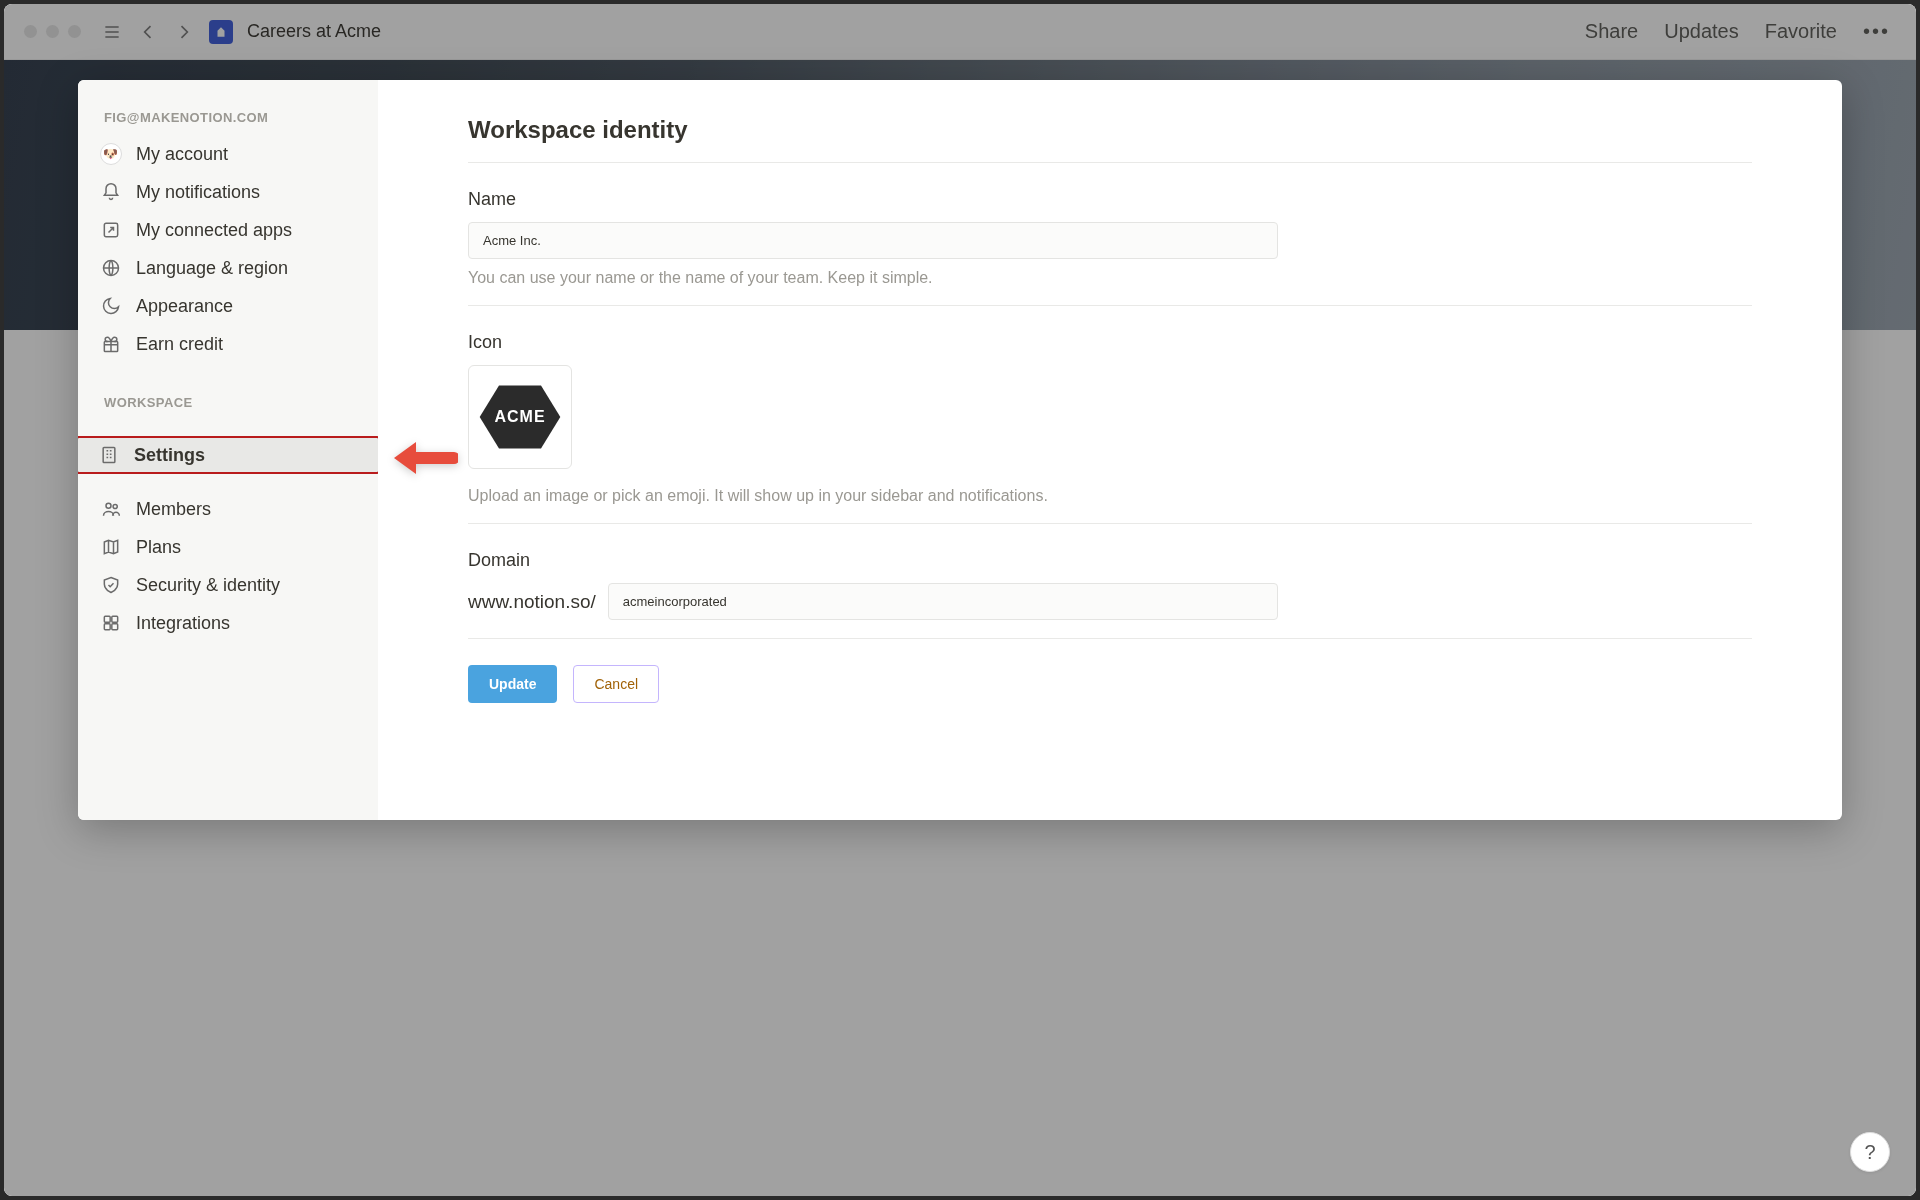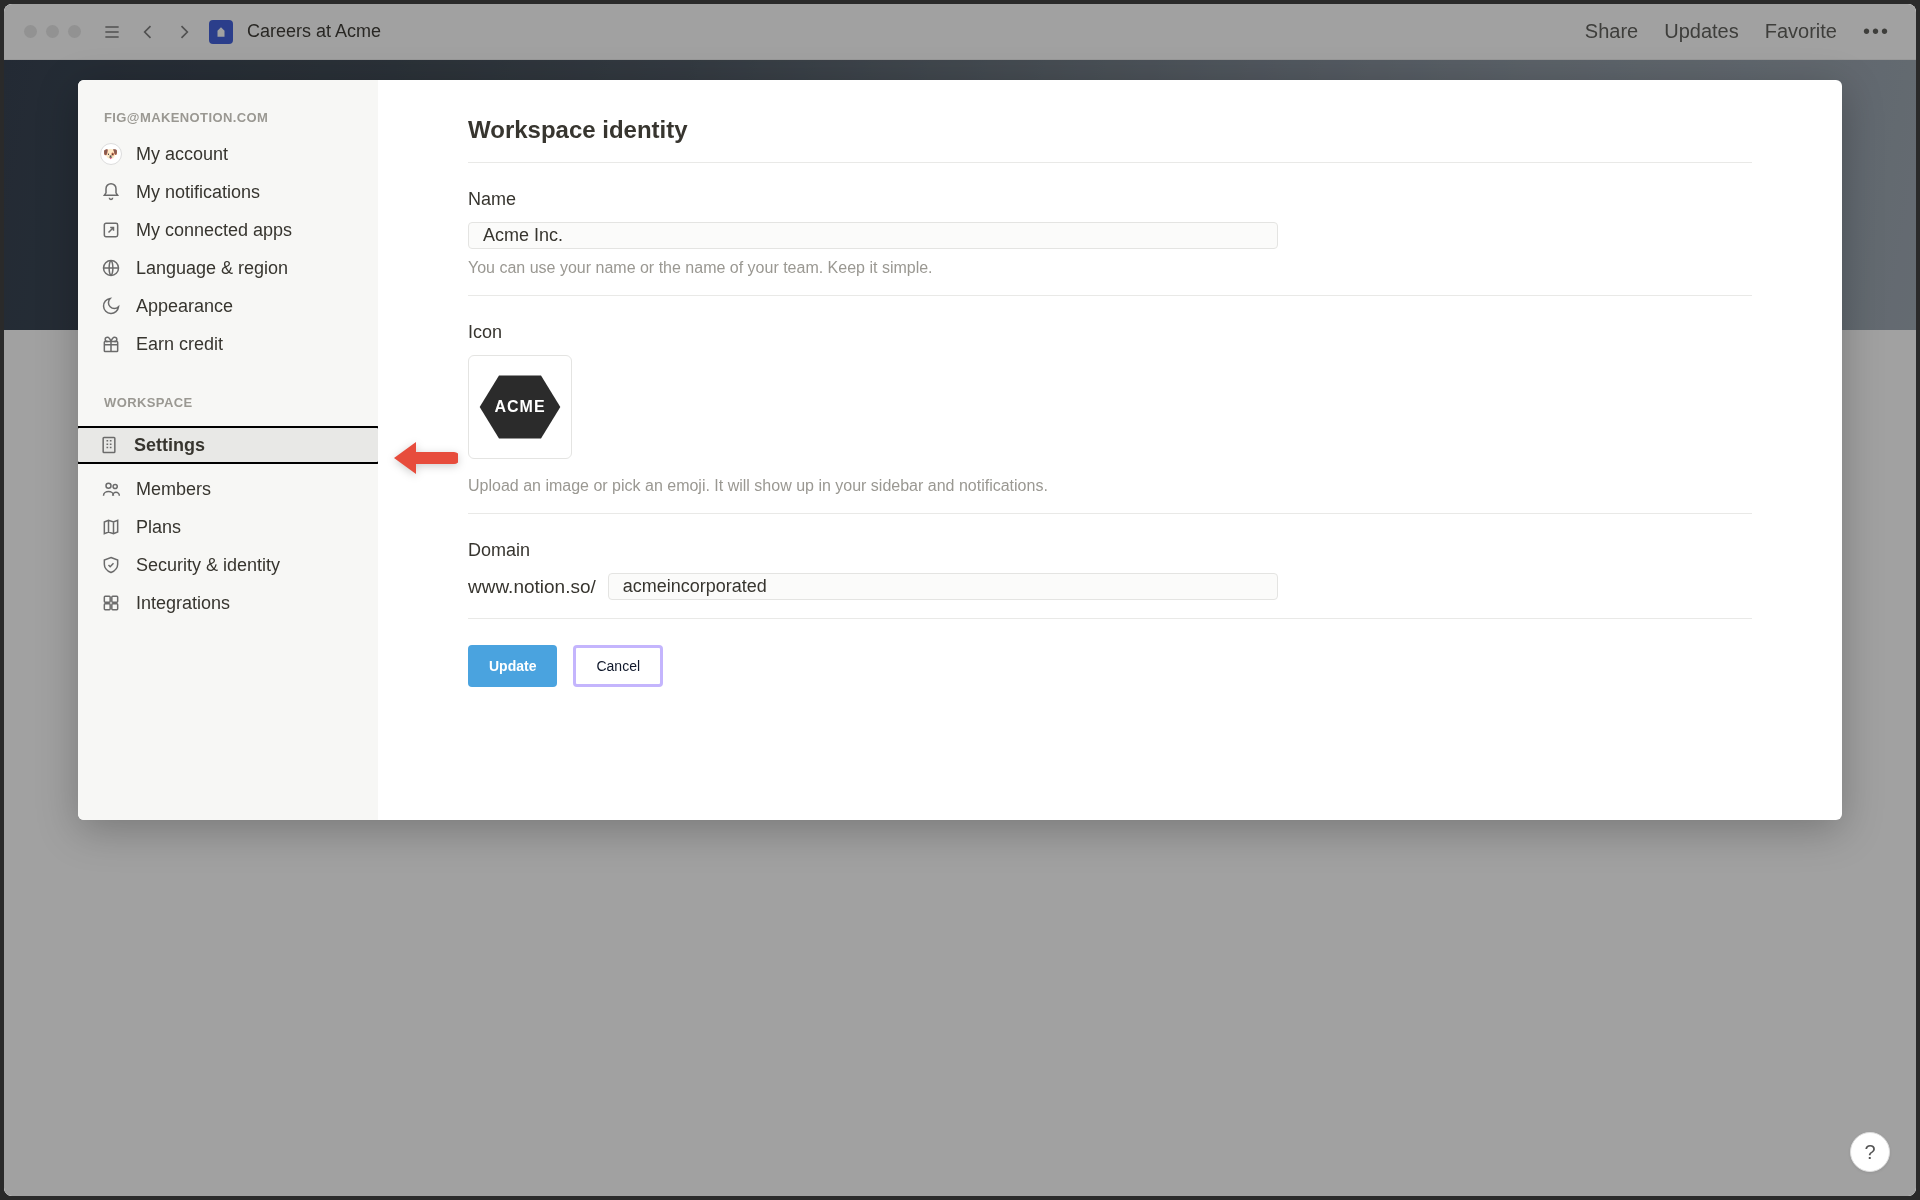--- a/index.html
+++ b/index.html
@@ -80,44 +80,44 @@
   }
   .sb-item {
     display:flex; align-items:center; gap:14px;
     padding: 8px 22px;
     font-size:18px; color:#37352f;
     cursor:pointer;
   }
   .sb-item.selected {
     background: rgba(0,0,0,0.06);
     font-weight:600;
-    border: 2px solid #000000;
+    border: 2px solid #b91c1c;
     border-radius: 3px;
-    margin: 6px -2px;
+    margin: 16px -2px;
     padding: 6px 20px;
   }
   .sb-icon {
     width:22px; height:22px; display:flex;align-items:center;justify-content:center;
     color:#6b6b6b;
   }
   .sb-icon svg { width:20px;height:20px; stroke:currentColor; fill:none; stroke-width:1.8; }
   .sb-avatar { width:22px;height:22px;border-radius:50%; background:#fff; border:1px solid #ddd; display:flex;align-items:center;justify-content:center; font-size:12px; }
   .sb-gap { height: 26px; }
 
   .content {
     flex:1;
     padding: 36px 90px 36px 90px;
     overflow-y:auto;
   }
   .content h1 { font-size:24px; font-weight:700; color:#37352f; margin-bottom:16px; }
   .divider { height:1px; background:#e9e9e7; margin: 18px 0 26px 0; }
   .section-label { font-size:18px; color:#37352f; margin-bottom:12px; }
   .text-input {
     width:100%; max-width: 810px;
-    font-size:18px; padding:2px 14px;
+    font-size:13px; padding:10px 14px;
     border:1px solid #e4e4e2; border-radius:4px;
     background:#fbfbfa;
     color:#37352f;
   }
   .hint { font-size:16px; color:#9a9892; margin-top:10px; }
 
   .icon-box {
     width:104px; height:104px;
     border:1px solid #e4e4e2; border-radius:6px;
     display:flex;align-items:center;justify-content:center;
@@ -136,21 +136,21 @@
   .domain-row { display:flex; align-items:center; gap:12px; max-width:810px; }
   .domain-prefix { font-size:19px; color:#37352f; }
   .domain-row .text-input { flex:1; }
 
   .btn-row { display:flex; gap:16px; margin-top:8px; }
   .btn {
     font-size:14px; padding:10px 20px; border-radius:4px; cursor:pointer;
     border:1px solid transparent;
   }
   .btn-primary { background:#4aa3df; color:#fff; font-weight:600; }
-  .btn-secondary { background:#fff; color:#0f172a; border:3px solid #c4b5fd;padding-left:20px; }
+  .btn-secondary { background:#fff; color:#a16207; border:1px solid #c4b5fd;padding-left:20px; }
 
   
   .annot-arrow {
     position:absolute;
     top: 430px; left: 384px;
     pointer-events:none;
   }
   .annot-arrow svg { filter: drop-shadow(0 2px 4px rgba(0,0,0,0.2)); }
 
   

